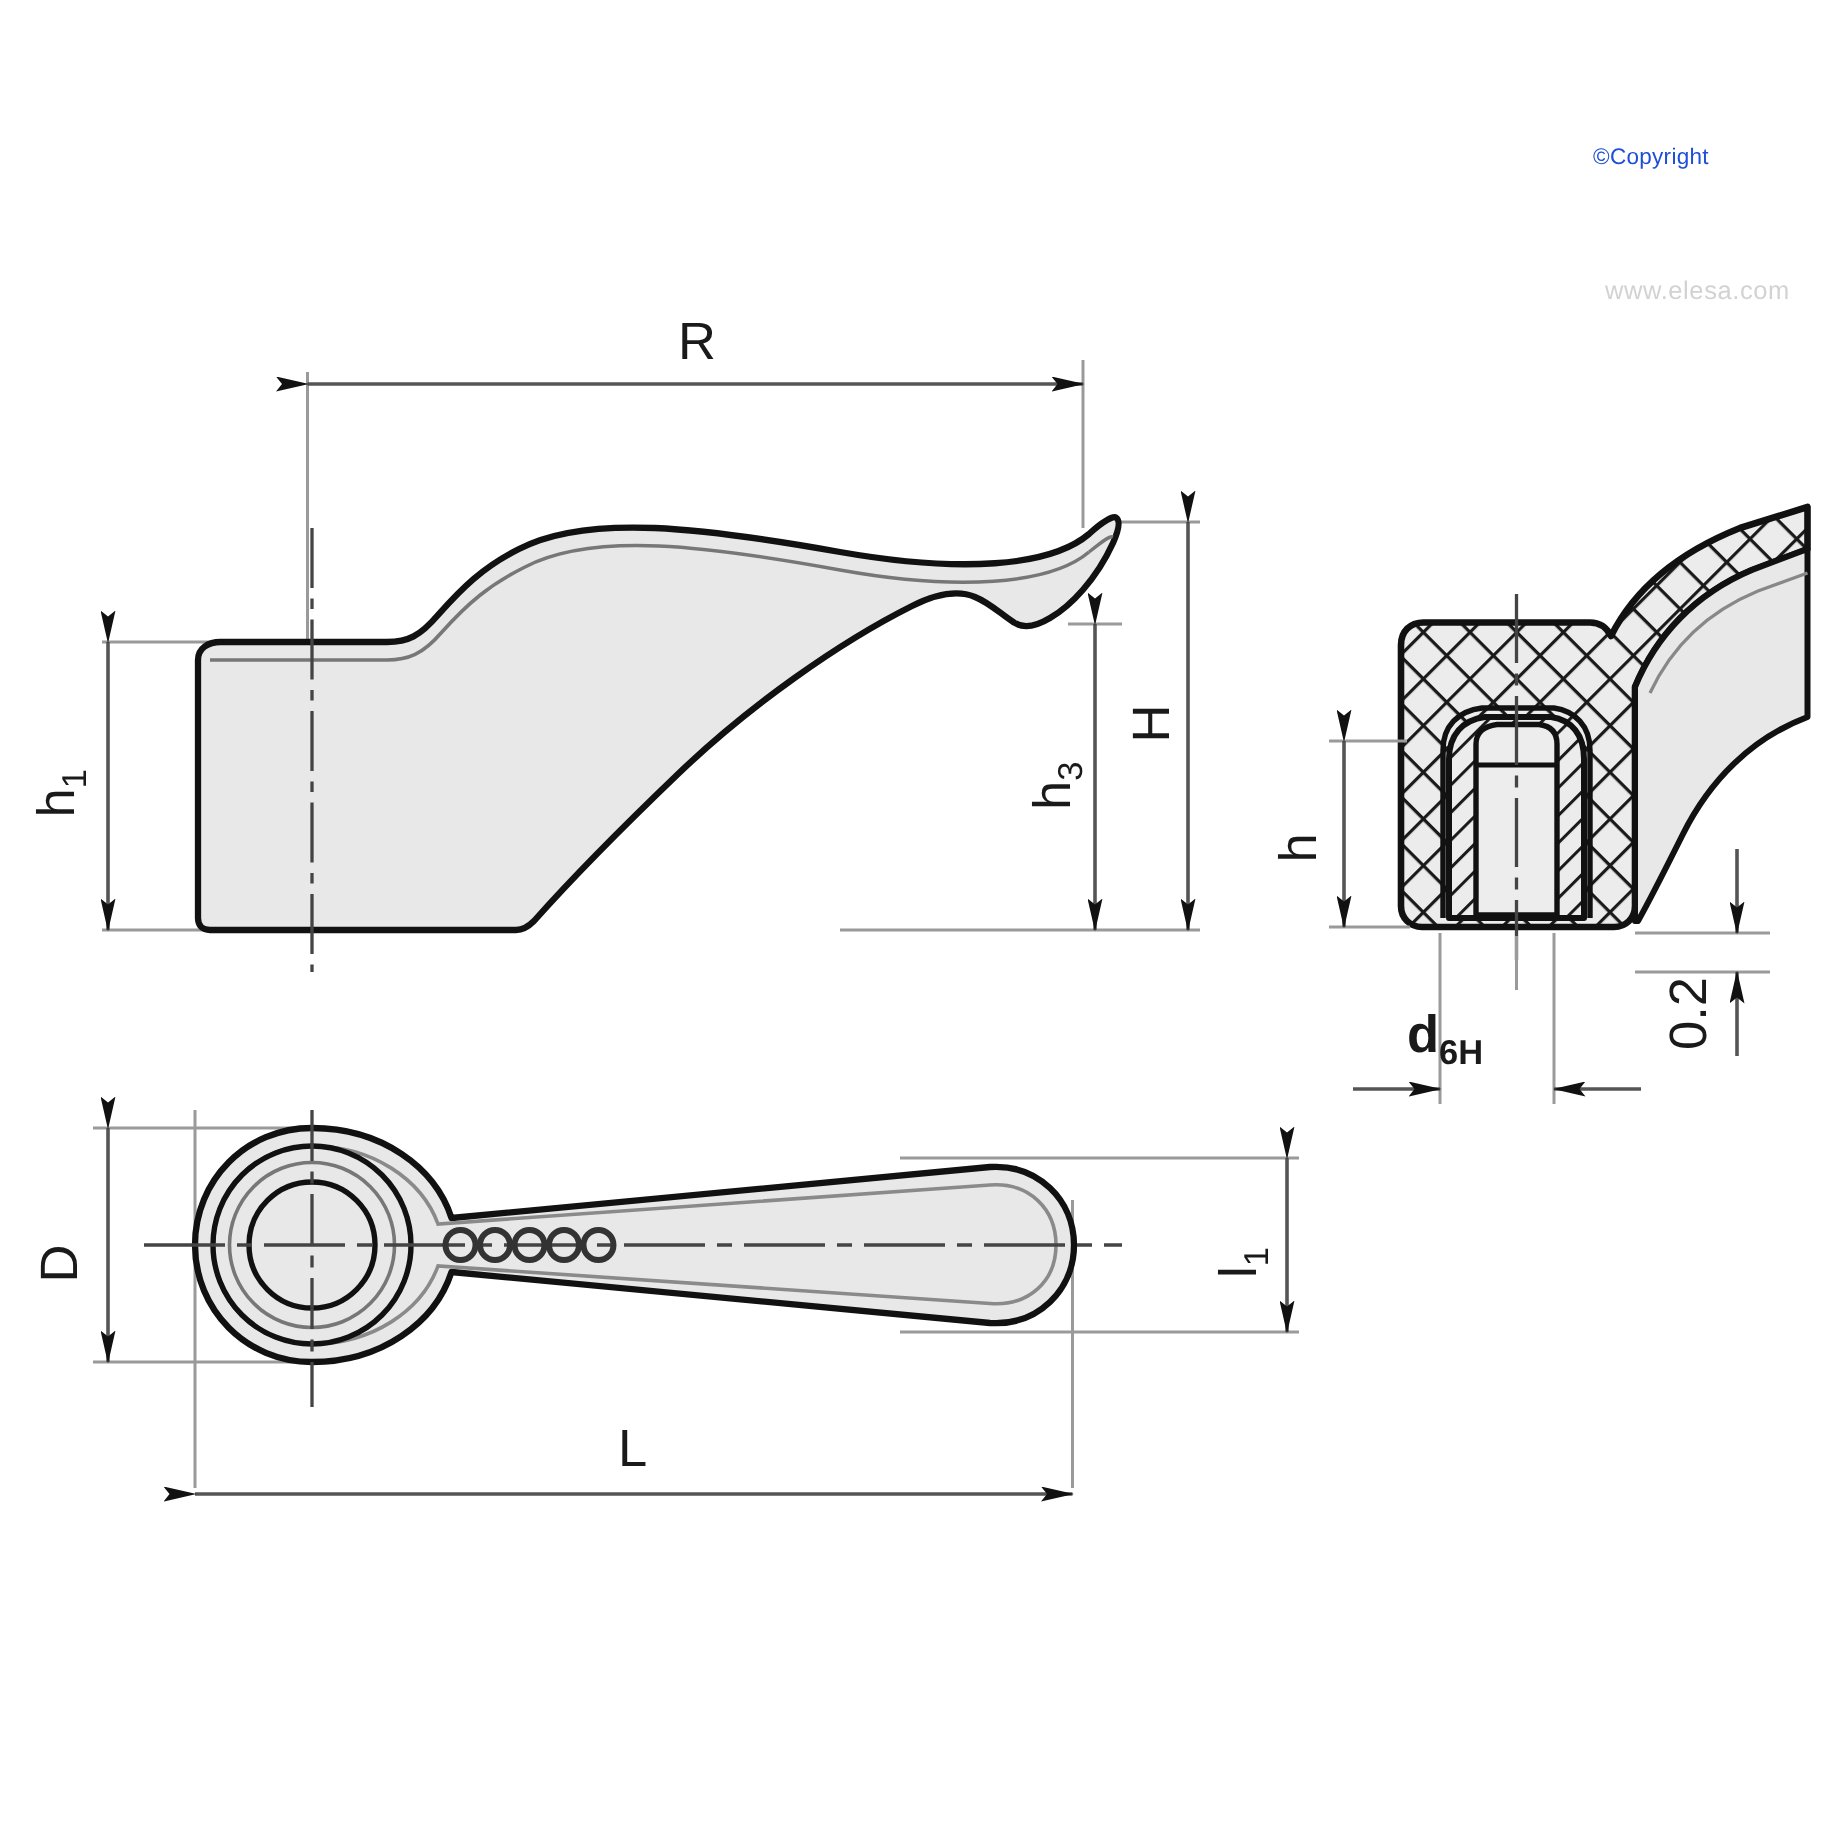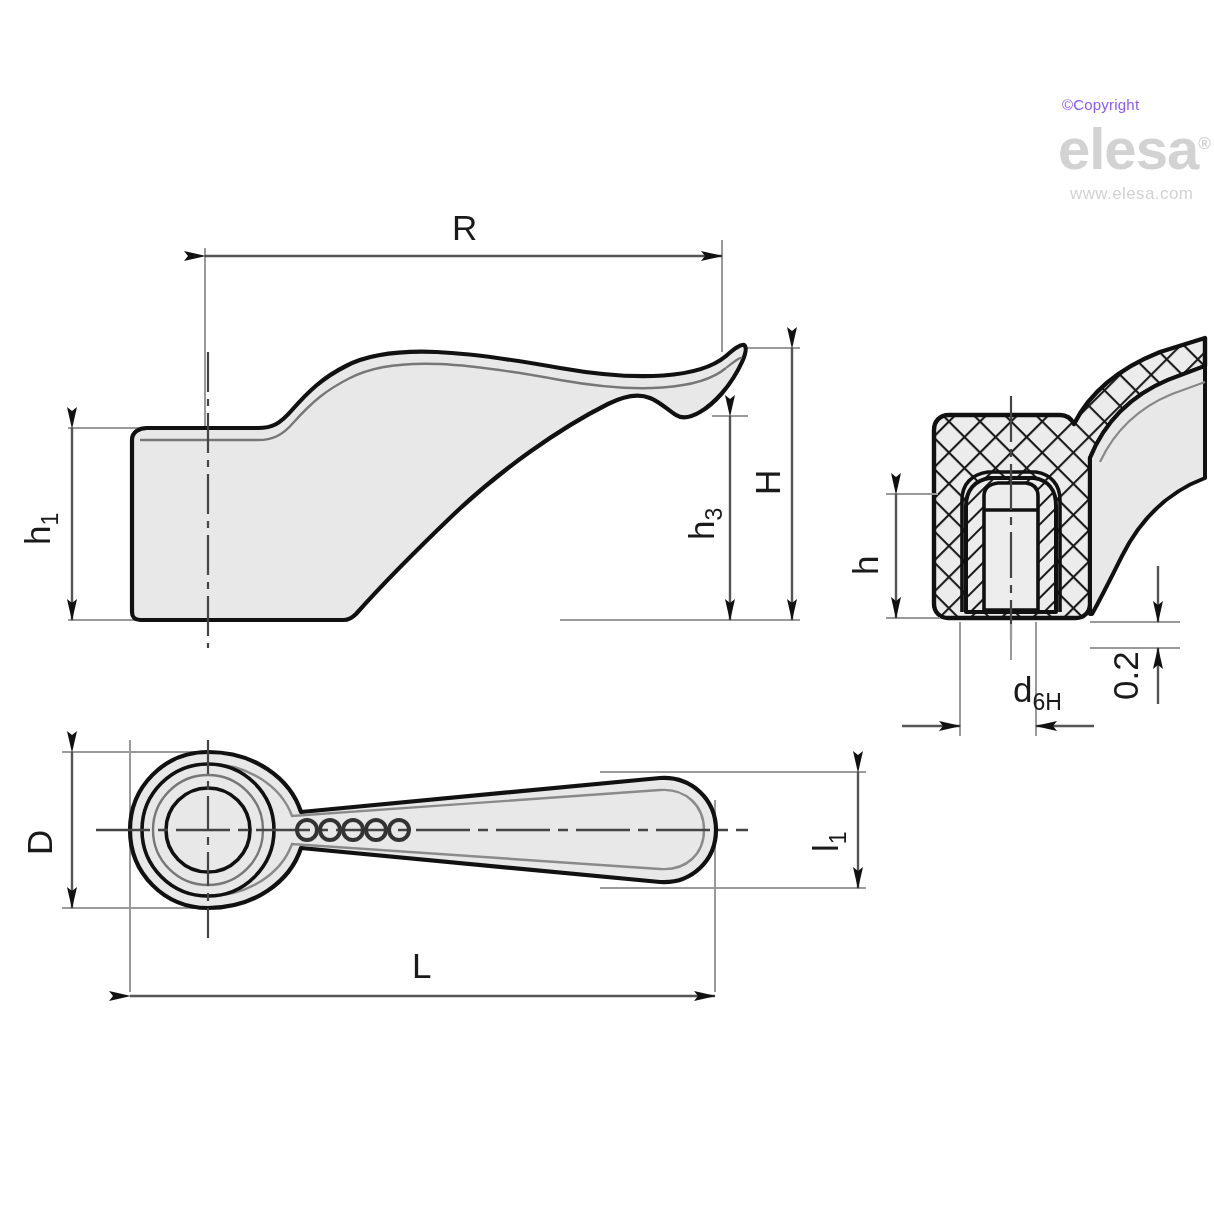--- a/index.html
+++ b/index.html
@@ -1,20 +1,20 @@
 <!DOCTYPE html>
 <html><head>
 <meta charset="utf-8">
 <style>
   html,body{margin:0;padding:0;background:#fff;}
   body{width:1214px;height:1214px;position:relative;overflow:hidden;
        font-family:"Liberation Sans",sans-serif;color:#1a1a1a;}
   #stage{position:absolute;left:0;top:0;width:1214px;height:1214px;}
   svg{position:absolute;left:0;top:0;width:1214px;height:1214px;}
-  .wm-copy{position:absolute;left:1062px;top:96px;font-size:15px;color:#8b5cf6;letter-spacing:.2px;}
+  .wm-copy{position:absolute;left:1062px;top:96px;font-size:15px;color:#1d4ed8;letter-spacing:.2px;}
   .wm-logo{position:absolute;left:1058px;top:120px;font-size:58px;font-weight:bold;color:#d2d2d2;
            letter-spacing:-1px;line-height:1;}
   .wm-logo sup{font-size:17px;vertical-align:super;font-weight:bold;}
   .wm-url{position:absolute;left:1070px;top:184px;font-size:17px;color:#d2d2d2;letter-spacing:.4px;}
   .lbl{position:absolute;font-size:35px;color:#1a1a1a;white-space:nowrap;line-height:1;}
   .lbl sub{font-size:23px;}
   .rot{transform:rotate(-90deg);transform-origin:left top;}
 </style>
 </head>
 <body>
@@ -240,31 +240,30 @@
 </div>
 
 <div class="lbl rot" style="left:684px;top:540px;">
   <span>h</span><sub>3</sub>
 </div>
 
 <div class="lbl rot" style="left:750px;top:495px;">H</div>
 
 <div class="lbl rot" style="left:848px;top:575px;">h</div>
 
-<div class="lbl" style="left:1013px;top:672px;">
+<div class="lbl" style="left:938px;top:672px;font-weight:bold;">
   <span>d</span><sub>6H</sub>
 </div>
 
 <div class="lbl rot" style="left:1108px;top:700px;">0.2</div>
 
 <div class="lbl rot" style="left:22px;top:855px;">D</div>
 
 <div class="lbl rot" style="left:808px;top:852px;">
   <span>l</span><sub>1</sub>
 </div>
 
 <div class="lbl" style="left:412px;top:948px;">L</div>
 
 <div class="wm-copy">©Copyright</div>
-<div class="wm-logo"><span>elesa</span><sup>®</sup></div>
 <div class="wm-url">www.elesa.com</div>
 
 </div>
 
 </body></html>

